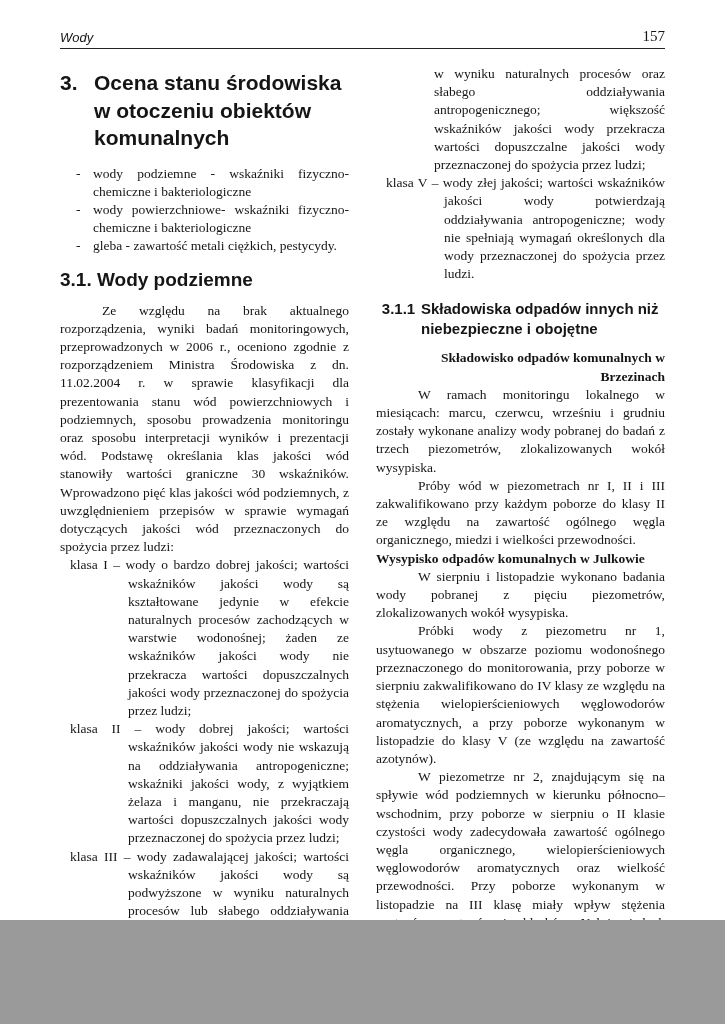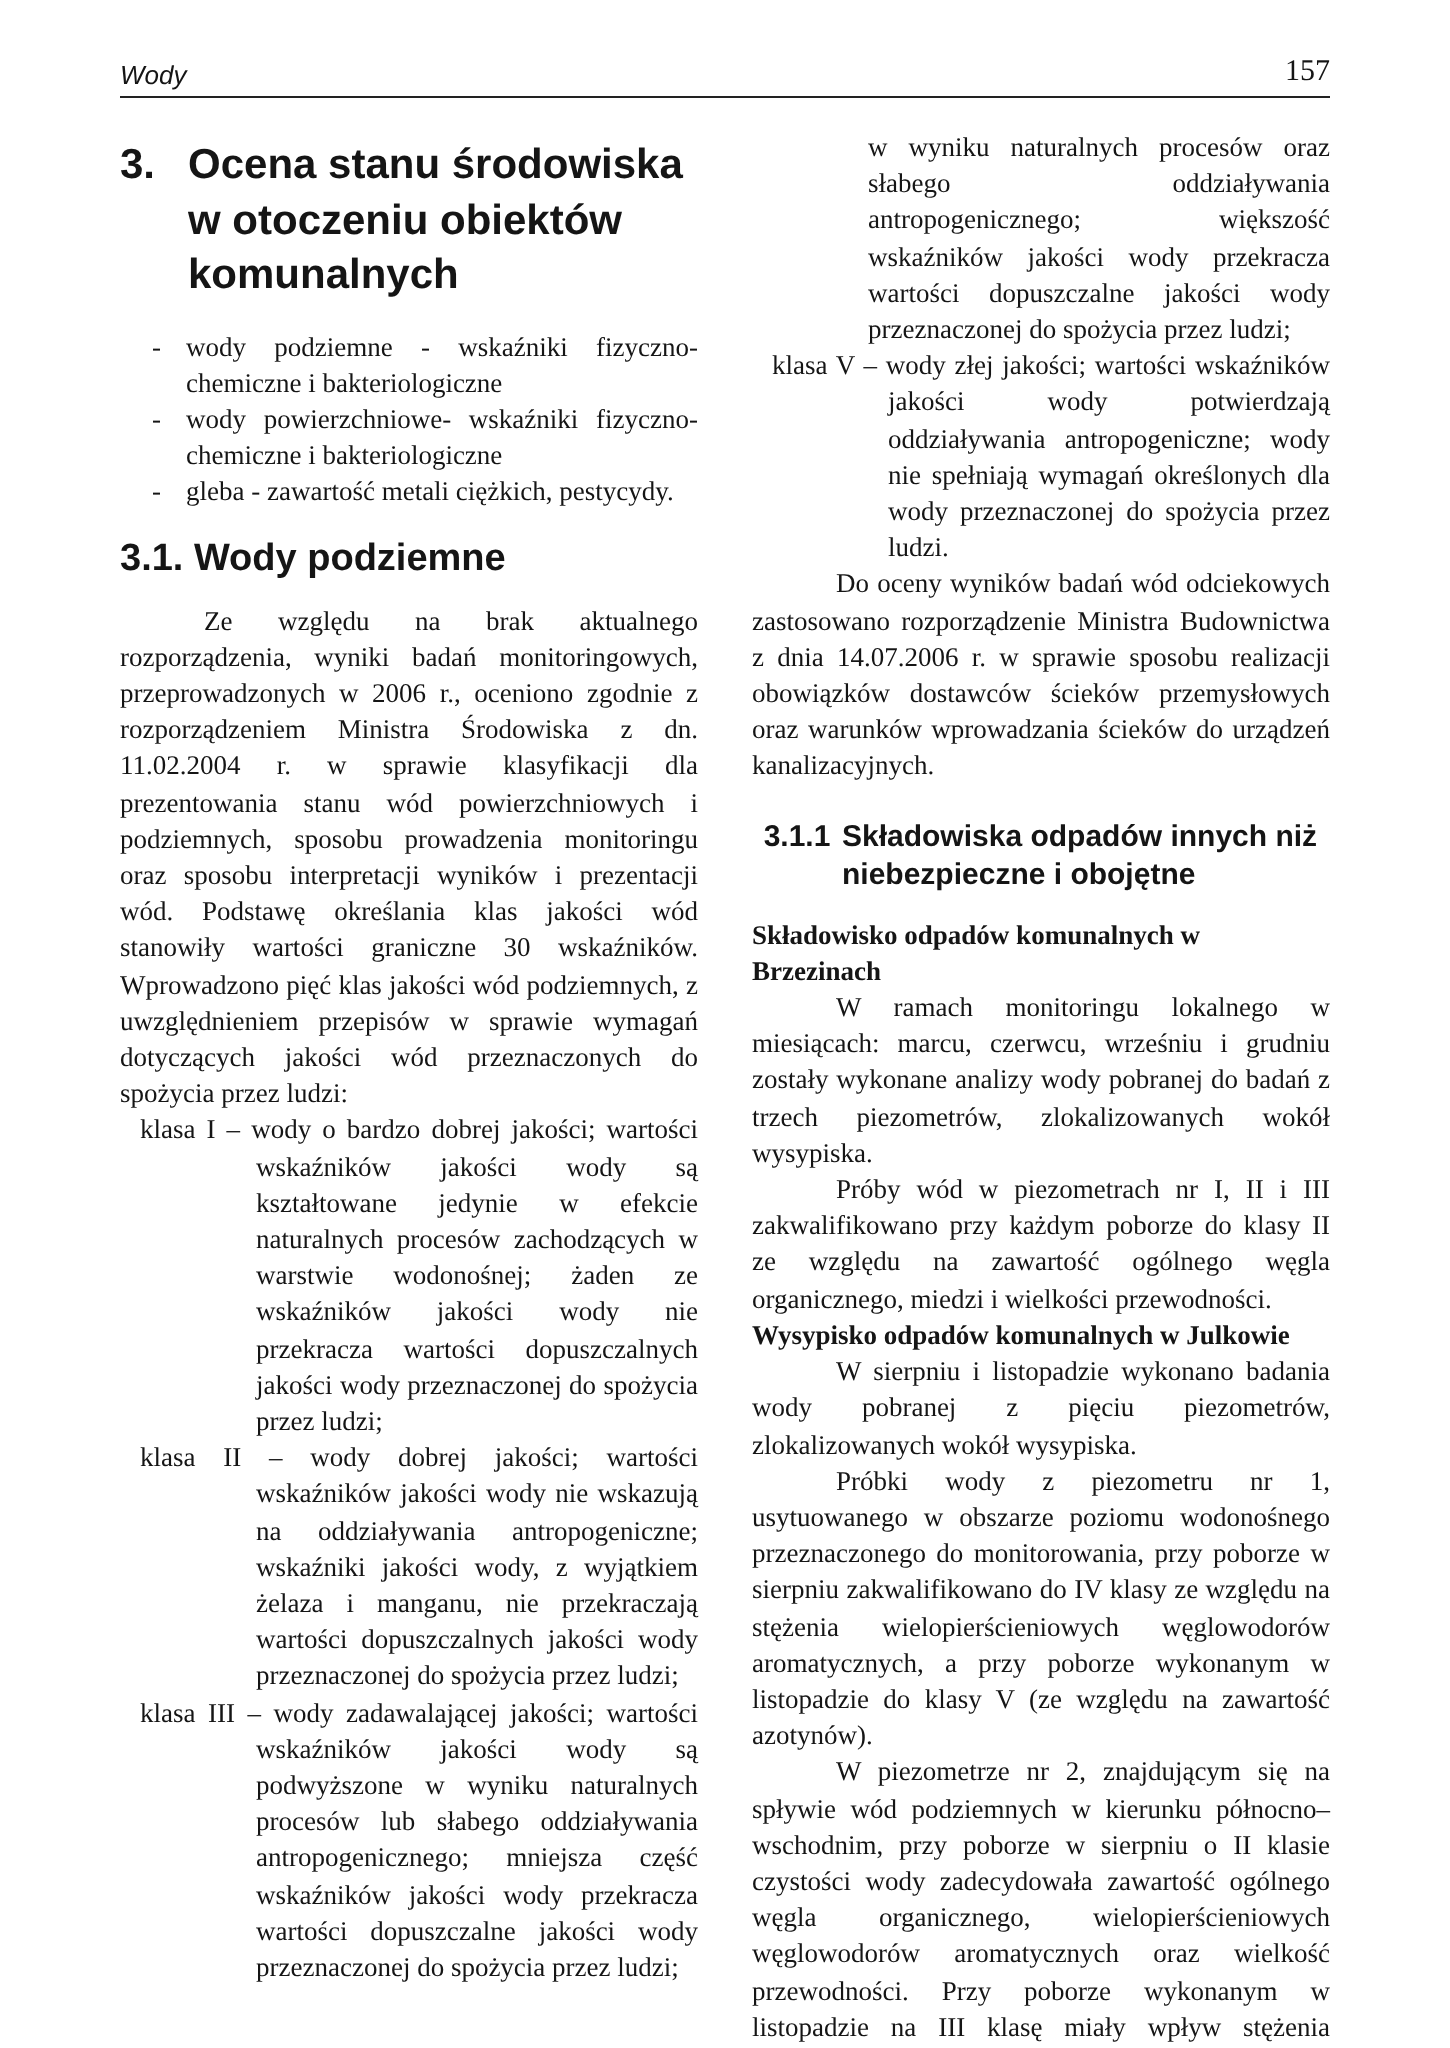--- a/index.html
+++ b/index.html
@@ -1,18 +1,18 @@
 <!DOCTYPE html>
 <html lang="pl"><head>
 <meta charset="utf-8">
 <style>
   html,body { margin:0; padding:0; background:#9a9a9a; }
   .page {
     position:relative;
-    width:725px; height:1024px;
+    width:725px; height:920px;
     margin:0 auto;
     background:#ffffff;
     box-sizing:border-box;
     padding:28px 60px 16px 60px;
     overflow:hidden;
     color:#151515;
     font-family:"Liberation Serif", serif;
   }
   
   .running-header {
@@ -131,25 +131,24 @@
     </div>
 
     <div class="col">
       <p class="body klasa-cont">w wyniku naturalnych procesów oraz słabego oddziaływania antropogenicznego; większość wskaźników jakości wody przekracza wartości dopuszczalne jakości wody przeznaczonej do spożycia przez ludzi;</p>
 
       <div class="klasa-item">
         <span>klasa V –</span>
         <span>wody złej jakości; wartości wskaźników jakości wody potwierdzają oddziaływania antropogeniczne; wody nie spełniają wymagań określonych dla wody przeznaczonej do spożycia przez ludzi.</span>
       </div>
 
-      <p class="body indent">Do oceny wyników badań wód odciekowych zastosowano rozporządzenie Ministra Budownictwa z dnia 14.07.2006 r. w sprawie sposobu realizacji obowiązków dostawców ścieków przemysłowych oraz warunków wprowadzania ścieków do urządzeń kanalizacyjnych.</p>
 
       <h3 class="subsection-title"><span class="ss-num">3.1.1</span><span>Składowiska odpadów innych niż niebezpieczne i obojętne</span></h3>
 
-      <p class="body bold-head" style="margin-top:0;">Składowisko odpadów komunalnych w Brzezinach</p>
+      <p class="body bold-head" style="margin-top:0;text-align:right;">Składowisko odpadów komunalnych w Brzezinach</p>
       <p class="body indent">W ramach monitoringu lokalnego w miesiącach: marcu, czerwcu, wrześniu i grudniu zostały wykonane analizy wody pobranej do badań z trzech piezometrów, zlokalizowanych wokół wysypiska.</p>
       <p class="body indent">Próby wód w piezometrach nr I, II i III zakwalifikowano przy każdym poborze do klasy II ze względu na zawartość ogólnego węgla organicznego, miedzi i wielkości przewodności.</p>
 
       <p class="body bold-head">Wysypisko odpadów komunalnych w Julkowie</p>
       <p class="body indent">W sierpniu i listopadzie wykonano badania wody pobranej z pięciu piezometrów, zlokalizowanych wokół wysypiska.</p>
       <p class="body indent">Próbki wody z piezometru nr 1, usytuowanego w obszarze poziomu wodonośnego przeznaczonego do monitorowania, przy poborze w sierpniu zakwalifikowano do IV klasy ze względu na stężenia wielopierścieniowych węglowodorów aromatycznych, a przy poborze wykonanym w listopadzie do klasy V (ze względu na zawartość azotynów).</p>
       <p class="body indent">W piezometrze nr 2, znajdującym się na spływie wód podziemnych w kierunku północno– wschodnim, przy poborze w sierpniu o II klasie czystości wody zadecydowała zawartość ogólnego węgla organicznego, wielopierścieniowych węglowodorów aromatycznych oraz wielkość przewodności. Przy poborze wykonanym w listopadzie na III klasę miały wpływ stężenia azotanów, azotynów i chlorków. Należy jednak zaznaczyć, że przy poborze wody wykonanym w sierpniu nie były oznaczane stężenia tych substancji.</p>
 
     </div>
 

